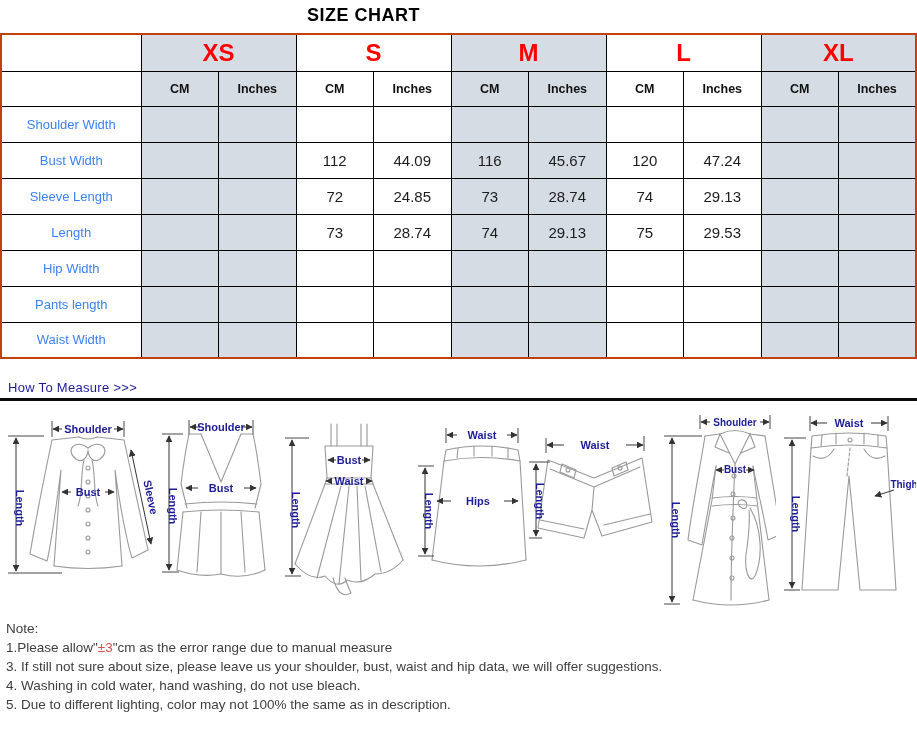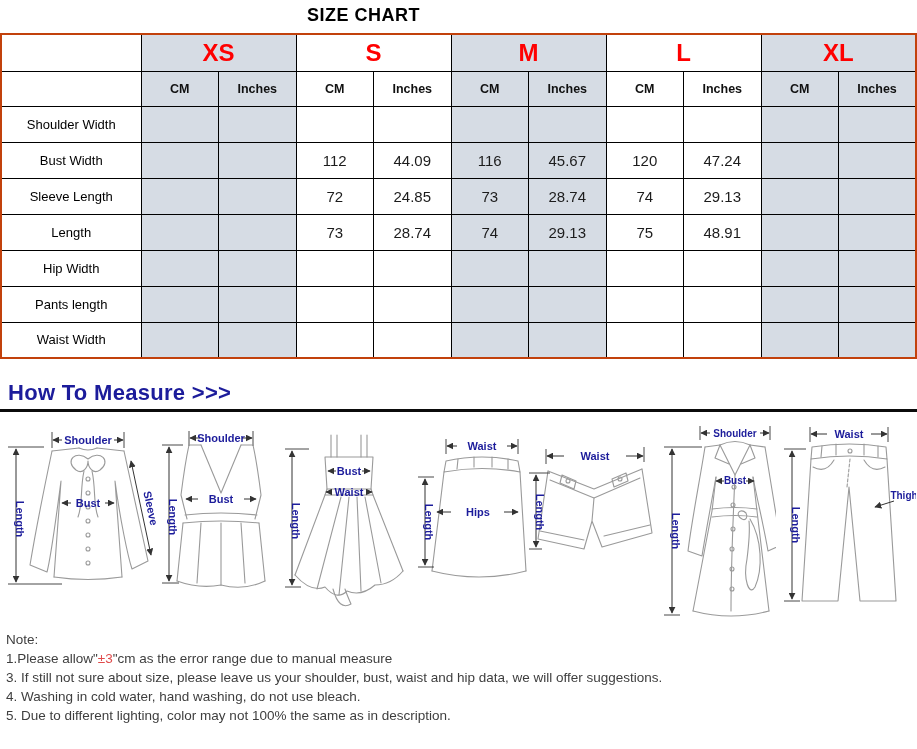--- a/index.html
+++ b/index.html
@@ -11,25 +11,25 @@
     padding-top: 5px; height: 33px; letter-spacing: .5px; }
 
   table.size-table { width: 917px; border-collapse: collapse; table-layout: fixed;
     border: 2px solid #c2410c; }
   table.size-table th, table.size-table td { border: 1px solid #000; text-align: center;
     padding: 0; overflow: hidden; }
   tr.size-row th { height: 37px; font-size: 24px; font-weight: bold; }
   tr.size-row th.corner { background: #fff; }
   tr.unit-row th { height: 35px; font-size: 12.5px; font-weight: bold; color: #111; }
   tbody td { height: 36px; font-size: 15px; color: #1c1c1c; font-weight: normal; }
-  tbody td.rowlabel { font-size: 13px; color: #000000; }
+  tbody td.rowlabel { font-size: 13px; color: #3b82f6; }
   .shaded { background: #d6dce4; }
   .size-label { color: #ff0000; }
 
-  .measure-head { color: #1c1c9b; font-weight: bold; font-size: 22px;
+  .measure-head { color: #1c1c9b; font-weight: normal; font-size: 13px;
     padding: 21px 12px 3px 8px; letter-spacing: .3px; }
   .rule { border-top: 3px solid #0b0b0b; width: 917px; }
 
   .sketches { display: flex; align-items: flex-start; padding: 7px 0 0 4px; height: 213px; }
   .sketches svg { display: block; flex: 0 0 auto; }
   .sk { stroke: #9a9a9a; fill: none; stroke-width: 1.1; stroke-linejoin: round; stroke-linecap: round; }
   .arr { stroke: #333; stroke-width: 1; fill: none; }
   .tick { stroke: #333; stroke-width: .9; }
   .dash { stroke-dasharray: 3,2; }
   text.glabel { fill: #1c1c9b; font-weight: bold; font-size: 11px; text-anchor: middle;
@@ -126,21 +126,21 @@
         </tr>
         <tr>
           <td class="rowlabel">Length</td>
           <td class="shaded"></td>
           <td class="shaded"></td>
           <td>73</td>
           <td>28.74</td>
           <td class="shaded">74</td>
           <td class="shaded">29.13</td>
           <td>75</td>
-          <td>48.91</td>
+          <td>29.53</td>
           <td class="shaded"></td>
           <td class="shaded"></td>
         </tr>
         <tr>
           <td class="rowlabel">Hip Width</td>
           <td class="shaded"></td>
           <td class="shaded"></td>
           <td></td>
           <td></td>
           <td class="shaded"></td>

